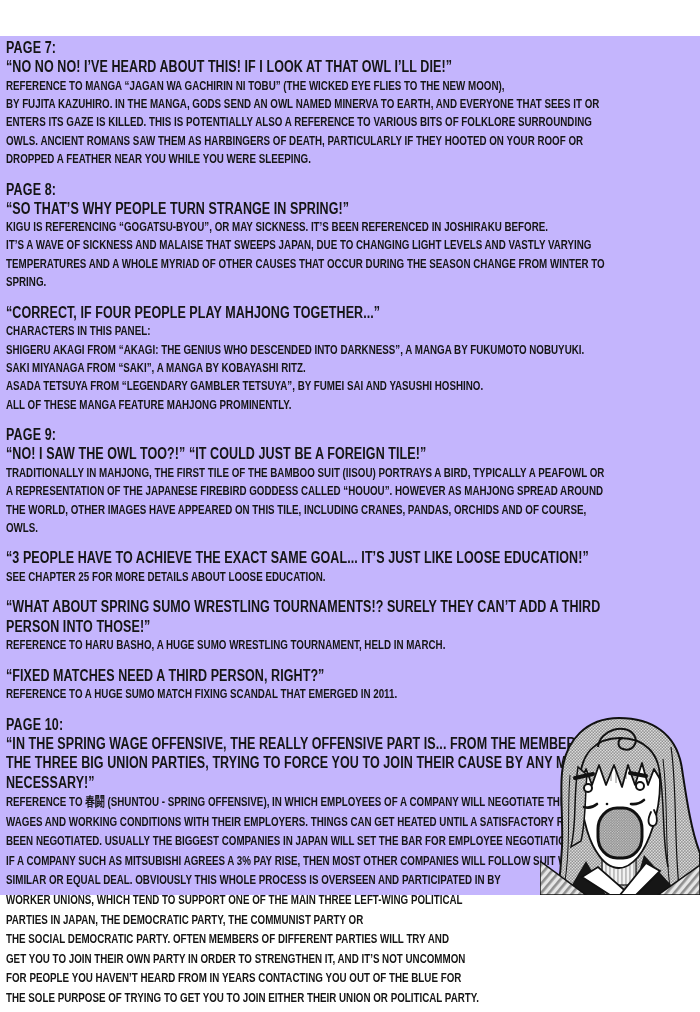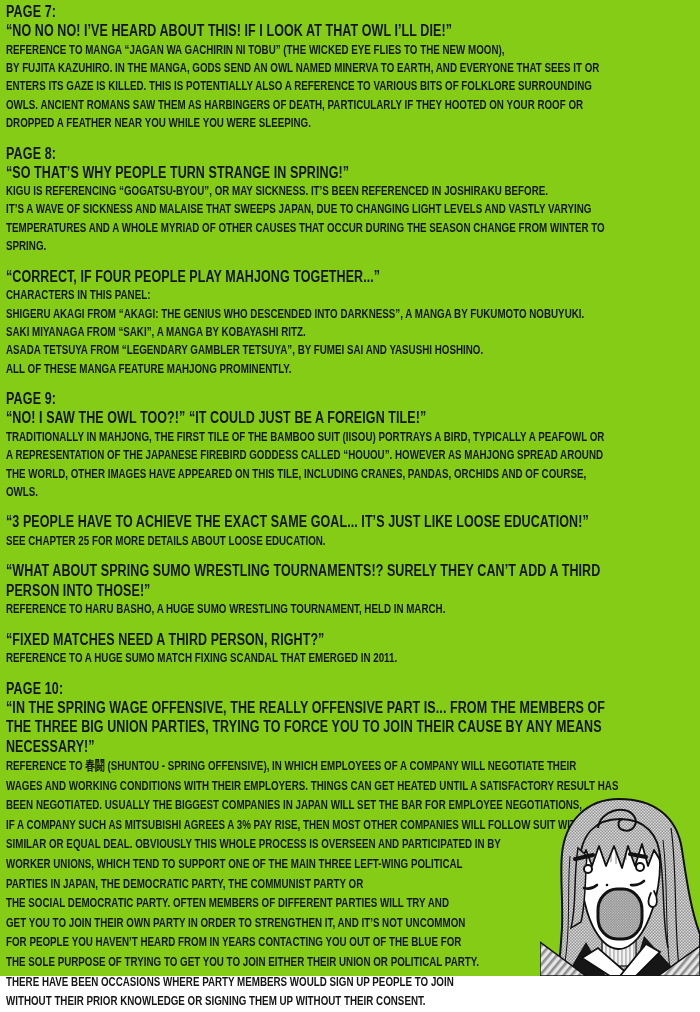--- a/index.html
+++ b/index.html
@@ -4,22 +4,23 @@
 <style>
   html, body {
     margin: 0; padding: 0;
     width: 700px; height: 1012px;
     background: #ffffff;
     overflow: hidden;
     font-family: "Liberation Sans", sans-serif;
   }
   #page {
     position: relative;
-    width: 700px; height: 976px;
-    background: #84cc16;
+    width: 700px; height: 859px;
+    background: #c4b5fd;
+    margin-top: 36px;
   }
   
   .textcol {
     position: absolute;
     top: 2px; left: 6px;
     width: 972px;
     transform: scaleX(0.72);
     transform-origin: 0 0;
     color: #151515;
     font-weight: bold;

